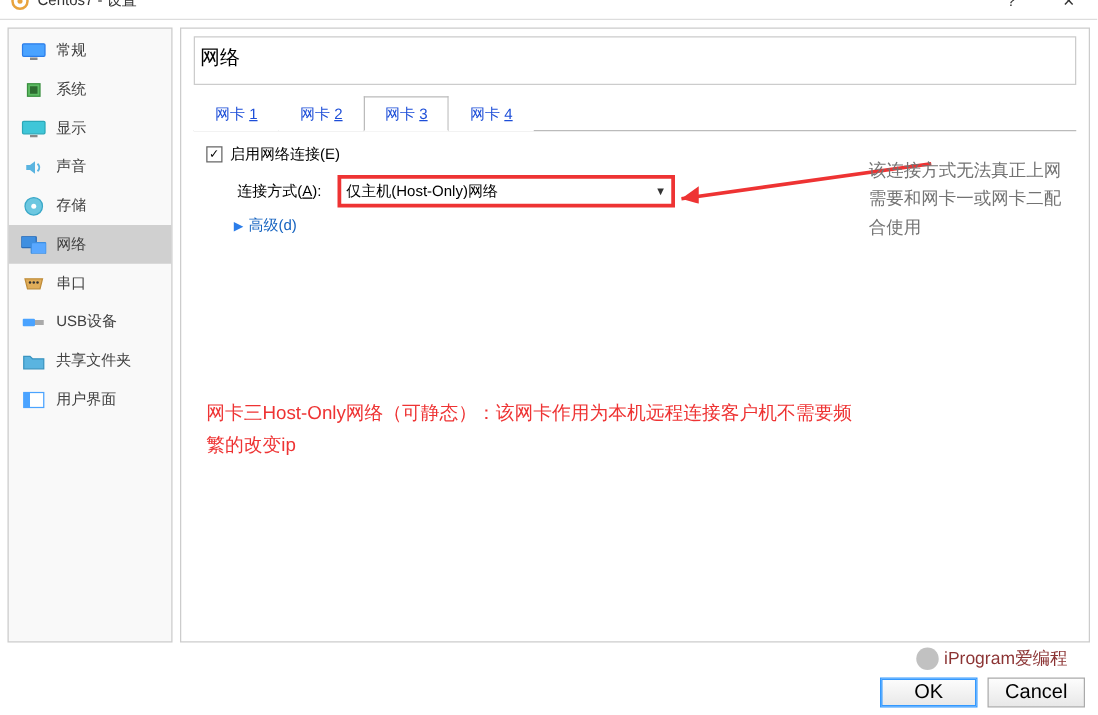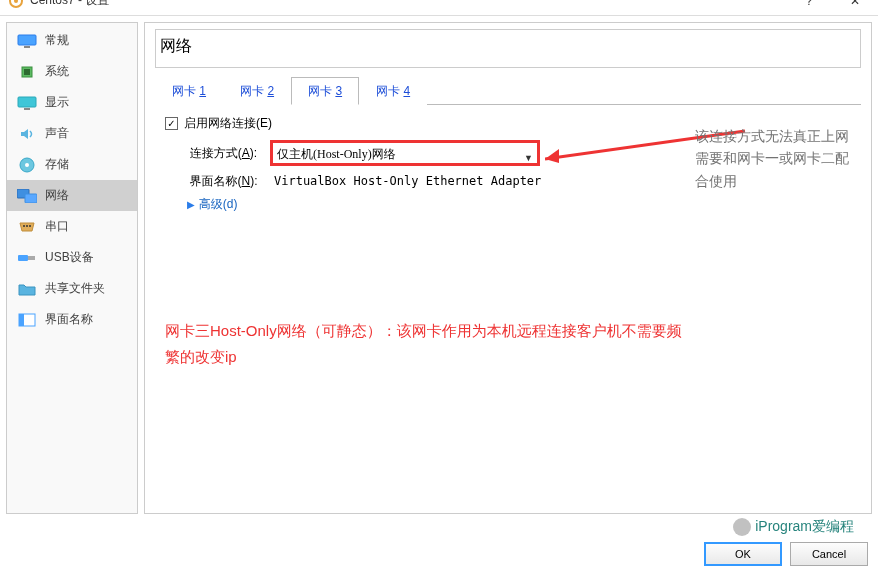--- a/index.html
+++ b/index.html
@@ -19,33 +19,33 @@
 .tab { padding: 5px 16px 4px; border: 1px solid transparent; border-bottom: none; font-size: 12px; color: #1d4ed8; cursor: default; position: relative; top: 1px; background: #fff; }
 .tab .ul { text-decoration: underline; }
 .tab.active { border-color: #bbb; border-bottom: 1px solid #fff; }
 .tab-content { padding: 10px 6px; }
 .row { display: flex; align-items: center; margin-bottom: 8px; }
 .checkbox { display: flex; align-items: center; gap: 6px; margin-left: 4px; }
 .chk { width: 13px; height: 13px; border: 1px solid #666; display: flex; align-items: center; justify-content: center; font-size: 10px; line-height: 1; }
 .form-row { display: flex; align-items: center; margin: 6px 0; padding-left: 20px; }
 .form-label { width: 85px; text-align: center; margin-right: 4px; font-size: 12px; }
 .form-label .ul { text-decoration: underline; }
-.select-box { width: 270px; height: 26px; border: 1px solid #888; background: #fff; display: flex; align-items: flex-end; padding: 0 4px; font-family: Liberation Serif, serif; font-size: 12px; position: relative; }
+.select-box { width: 270px; height: 26px; border: 1px solid #888; background: #fff; display: flex; align-items: center; padding: 0 4px; font-family: Liberation Sans, sans-serif; font-size: 12px; position: relative; }
 .select-box .arrow { position: absolute; right: 4px; font-size: 9px; color: #333; }
 .hl { border: 3px solid #e33; }
 .interface-val { font-family: "Consolas", monospace; font-size: 12px; padding: 2px 4px; }
 .advanced { display: flex; align-items: center; gap: 4px; padding-left: 26px; margin-top: 2px; color: #1764c0; }
 .advanced .tri { color: #2b7de9; font-size: 10px; }
 .anno-arrow { position: absolute; left: 400px; top: 100px; width: 210px; height: 40px; pointer-events: none; }
 .anno-text { position: absolute; right: 10px; top: 102px; width: 166px; font-size: 14px; color: #737373; line-height: 1.6; }
 .anno-body { position: absolute; left: 20px; top: 295px; width: 520px; font-size: 15px; color: #e33; line-height: 1.7; }
 .footer { position: absolute; bottom: 6px; right: 10px; display: flex; gap: 8px; }
-.btn { width: 78px; height: 24px; border: 1px solid #aaa; background: linear-gradient(#fdfdfd, #e8e8e8); display: flex; align-items: center; justify-content: center; font-size: 11px; cursor: default; }
+.btn { width: 78px; height: 24px; border: 1px solid #aaa; background: linear-gradient(#fdfdfd, #e8e8e8); display: flex; align-items: center; justify-content: center; font-size: 16px; cursor: default; }
 .btn.primary { border: 1px solid #3399ff; box-shadow: 0 0 0 1px #3399ff inset; }
-.watermark { position: absolute; right: 24px; bottom: 36px; font-size: 14px; color: #0f766e; font-weight: 500; opacity: 0.9; display: flex; align-items: flex-end; gap: 4px; }
+.watermark { position: absolute; right: 24px; bottom: 36px; font-size: 14px; color: #7f1d1d; font-weight: 500; opacity: 0.9; display: flex; align-items: flex-end; gap: 4px; }
 .watermark .wm-icon { width: 18px; height: 18px; border-radius: 50%; background: #bbb; display: inline-block; }
 </style>
 </head>
 <body>
 
 <div class="titlebar">
   <span class="gear">
     <svg viewBox="0 0 16 16">
         <circle cx="8" cy="8" r="6" fill="none" stroke="#e8a33d" stroke-width="2"></circle>
         <circle cx="8" cy="8" r="2" fill="#e8a33d"></circle>
@@ -145,21 +145,21 @@
         </span>
       <span>共享文件夹</span>
     </div>
     <div class="side-item">
       <span class="side-icon">
           <svg width="18" height="14">
             <rect x="1" y="1" width="16" height="12" fill="#fff" stroke="#4aa3ff"></rect>
             <rect x="1" y="1" width="5" height="12" fill="#4aa3ff"></rect>
           </svg>
         </span>
-      <span>界面名称</span>
+      <span>用户界面</span>
     </div>
   </div>
 
   <div class="main">
     <div class="section-title">网络</div>
 
     <div class="tabs">
       <div class="tab"><span>网卡 </span><span class="ul">1</span></div>
       <div class="tab"><span>网卡 </span><span class="ul">2</span></div>
       <div class="tab active"><span>网卡 </span><span class="ul">3</span></div>
@@ -175,24 +175,20 @@
       </div>
 
       <div class="form-row">
         <div class="form-label"><span>连接方式(</span><span class="ul">A</span><span>):</span></div>
         <div class="select-box hl">
           <span>仅主机(Host-Only)网络</span>
           <span class="arrow">▼</span>
         </div>
       </div>
 
-      <div class="form-row">
-        <div class="form-label"><span>界面名称(</span><span class="ul">N</span><span>):</span></div>
-        <div class="interface-val">VirtualBox Host-Only Ethernet Adapter</div>
-      </div>
 
       <div class="advanced">
         <span class="tri">▶</span>
         <span><span>高级(</span><span class="ul">d</span><span>)</span></span>
       </div>
     </div>
 
     <svg class="anno-arrow" viewBox="0 0 210 40">
       <line x1="0" y1="36" x2="200" y2="8" stroke="#e33" stroke-width="3"></line>
       <polygon points="0,36 14,26 14,40" fill="#e33"></polygon>

